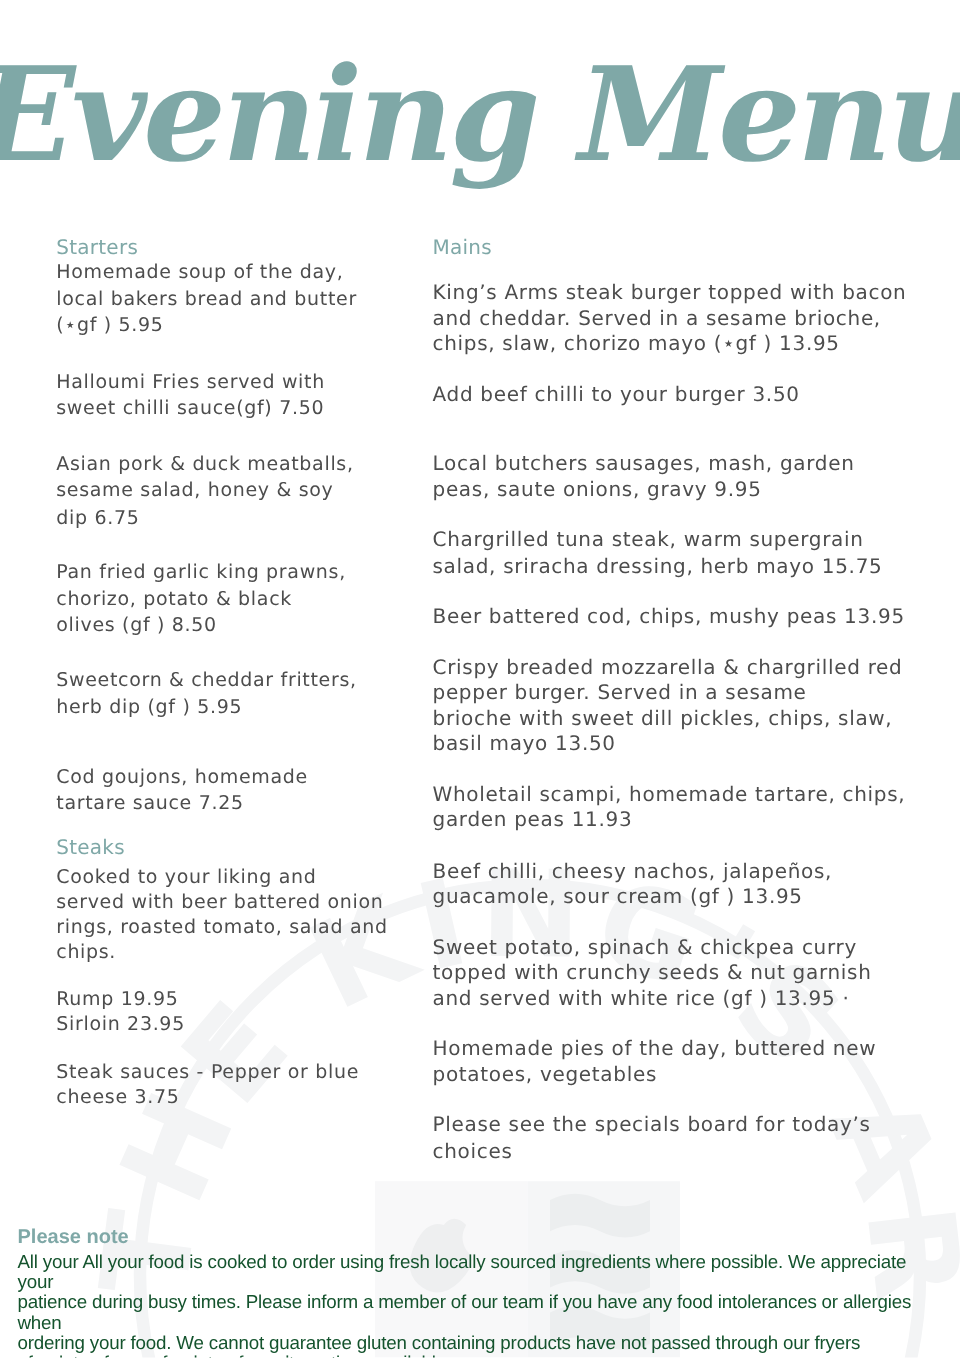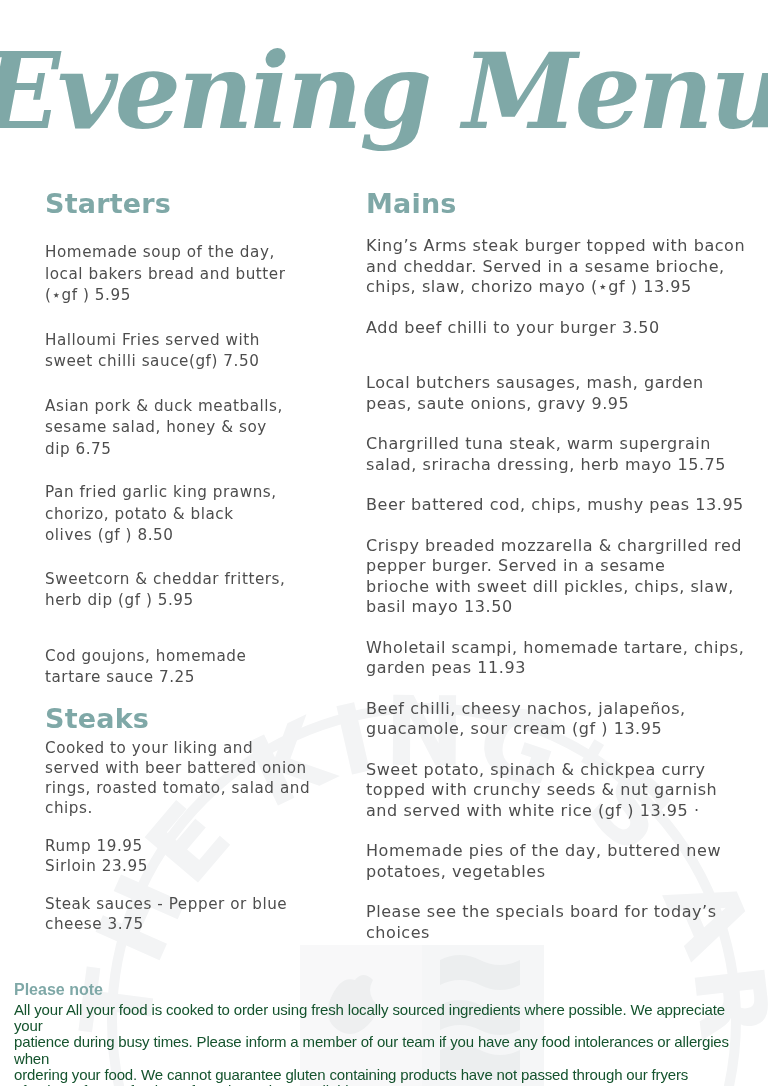--- a/index.html
+++ b/index.html
@@ -41,28 +41,28 @@
     .col {
       position: absolute;
       z-index: 2;
     }
     .col-left {
       left: 45px;
       top: 188px;
       width: 290px;
     }
     .col-right {
-      left: 366px;
+      left: 346px;
       top: 188px;
       width: 400px;
     }
     .section-heading {
       font-family: "DejaVu Sans", sans-serif;
-      font-weight: bold;
-      font-size: 27px;
+      font-weight: normal;
+      font-size: 16px;
       color: #7fa8a7;
       margin: 0;
       letter-spacing: 0.2px;
     }
     .item {
       font-size: 15.2px;
       line-height: 21.5px;
       letter-spacing: 0.55px;
       color: #4d4d4d;
       white-space: pre-line;
@@ -120,21 +120,21 @@
 
 <div class="title">
   <svg width="768" height="180" viewBox="0 0 768 180" xmlns="http://www.w3.org/2000/svg">
     <text x="382" y="128" text-anchor="middle" font-size="104" fill="#7fa8a7" letter-spacing="-3">Evening Menu</text>
   </svg>
 </div>
 
 <div class="col col-left">
   <h2 class="section-heading">Starters</h2>
 
-  <div class="item" style="margin-top:23px">Homemade soup of the day,
+  <div class="item" style="">Homemade soup of the day,
 local bakers bread and butter
 (⋆gf ) 5.95</div>
   <div class="item" style="margin-top:23px">Halloumi Fries served with
 sweet chilli sauce(gf) 7.50</div>
   <div class="item" style="margin-top:23px">Asian pork &amp; duck meatballs,
 sesame salad, honey &amp; soy
 dip 6.75</div>
   <div class="item" style="margin-top:22px">Pan fried garlic king prawns,
 chorizo, potato &amp; black
 olives (gf ) 8.50</div>

